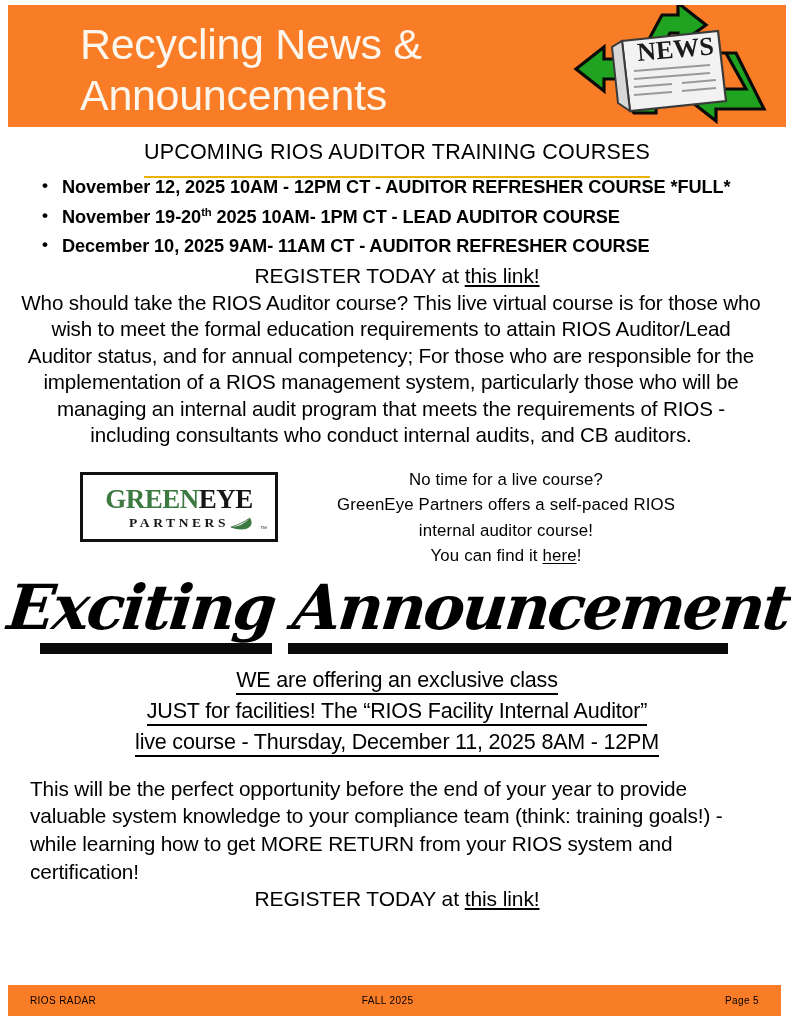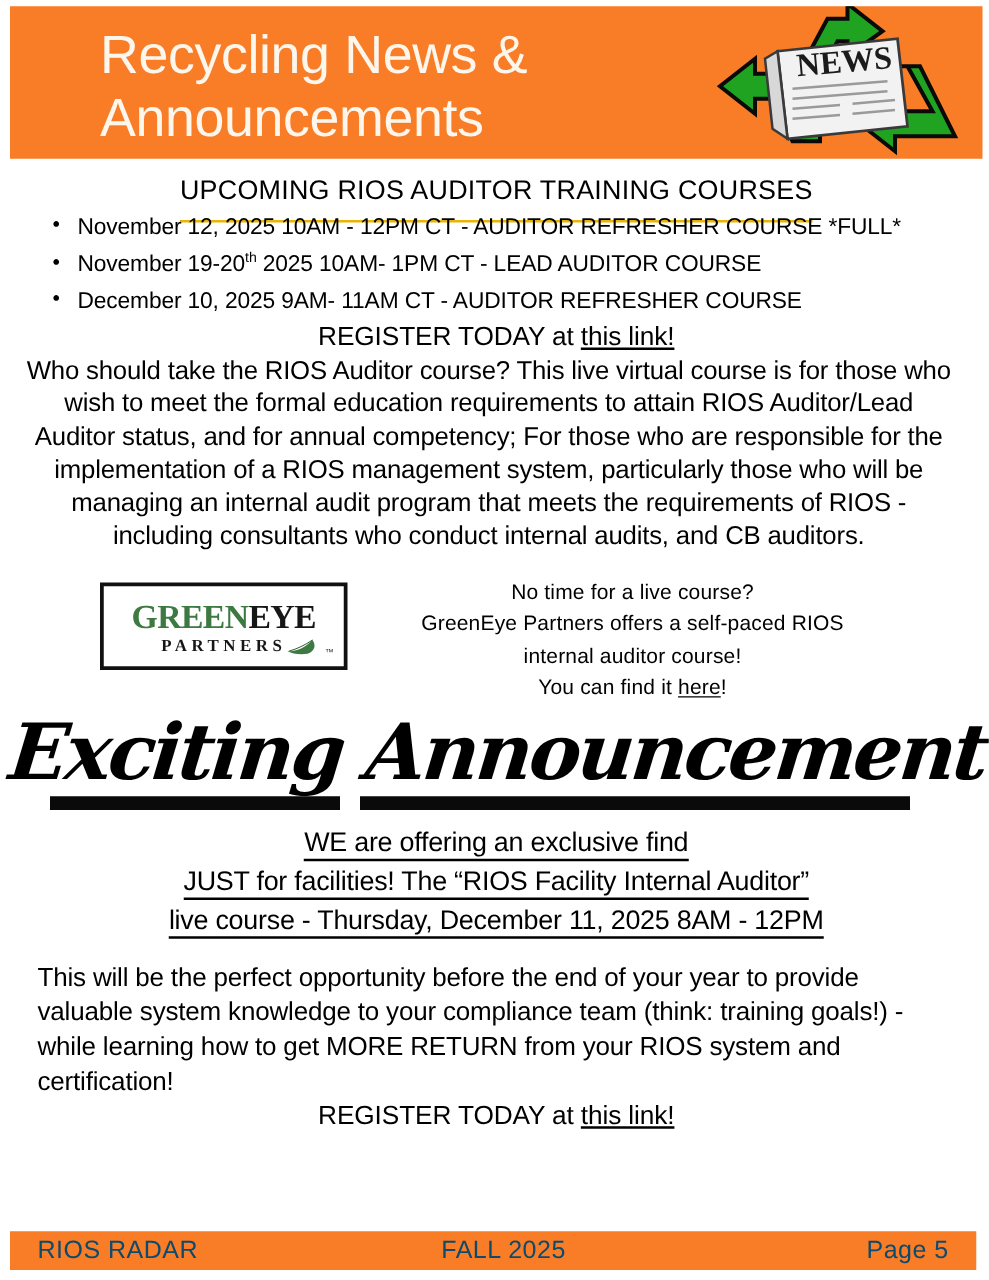--- a/index.html
+++ b/index.html
@@ -61,22 +61,23 @@
     letter-spacing: 0.2px;
     margin: 8px 0 2px 0;
   }
   .section-heading span {
     border-bottom: 2px solid #eab308;
     padding-bottom: 12px;
   }
 
   ul.course-list {
     list-style: none;
-    margin: 2px 0 0 0;
+    margin: 8px 0 0 0;
     padding: 0 0 0 32px;
+    font-weight: bold;
   }
   ul.course-list li {
     position: relative;
     font-size: 18.2px;
     line-height: 1.63;
     letter-spacing: -0.1px;
     white-space: nowrap;
     padding-left: 22px;
   }
   ul.course-list li::before {
@@ -246,26 +247,26 @@
   }
 
   
   .footer-bar {
     position: absolute;
     left: 8px;
     bottom: 8px;
     width: 773px;
     height: 31px;
     background: #F97C26;
-    color: #0c4a6e;
+    color: #000000;
     display: flex;
     align-items: center;
     box-sizing: border-box;
     padding: 0 22px;
-    font-size: 20px;
+    font-size: 10px;
     letter-spacing: 0.4px;
     justify-content: flex-end;
   }
   .footer-left   { flex: 0 0 auto; }
   .footer-center { flex: 1 1 auto; text-align: center; padding-right: 46px; }
   .footer-right  { flex: 0 0 auto; }
 </style>
 </head>
 <body>
 
@@ -341,21 +342,21 @@
     </div>
   </div>
 
   <div class="script-wrap">
     <div class="script-headline">Exciting Announcement!</div>
     <div class="script-rule-a"></div>
     <div class="script-rule-b"></div>
   </div>
 
   <div class="announce-lines">
-    <div><span>WE are offering an exclusive find</span></div>
+    <div><span>WE are offering an exclusive class</span></div>
     <div><span>JUST for facilities! The “RIOS Facility Internal Auditor”</span></div>
     <div><span>live course - Thursday, December 11, 2025  8AM - 12PM</span></div>
   </div>
 
   <div class="closing-paragraph">This will be the perfect opportunity before the end of your year to provide valuable system knowledge to your compliance team (think: training goals!) - while learning how to get MORE RETURN from your RIOS system and certification!</div>
 
   <div class="closing-register">
     <span>REGISTER TODAY at </span><a class="ul" href="#" style="color:#000">this link!</a>
   </div>
 </div>

